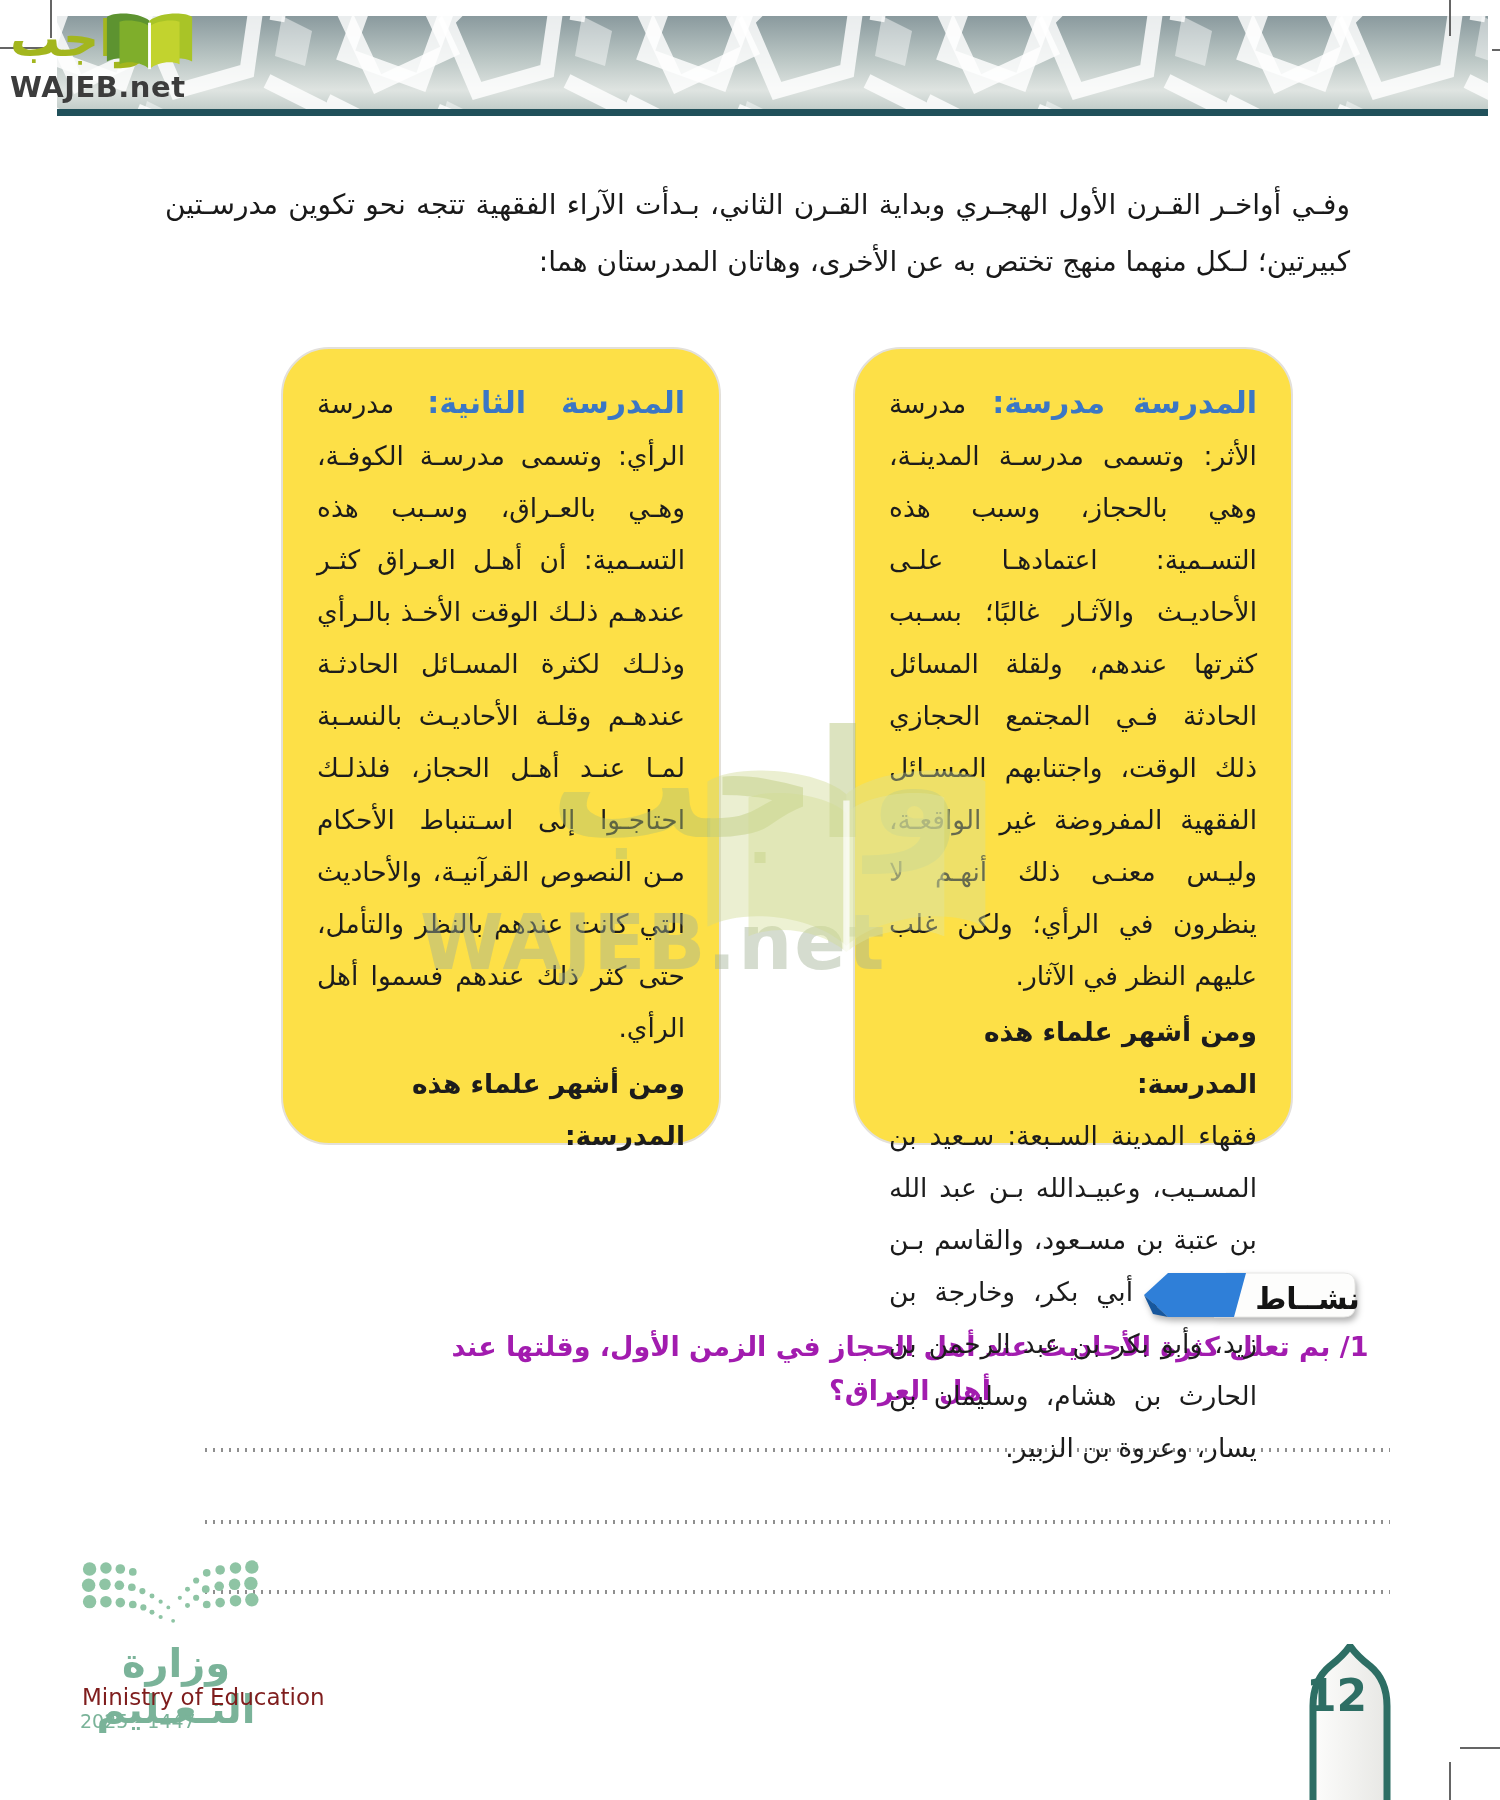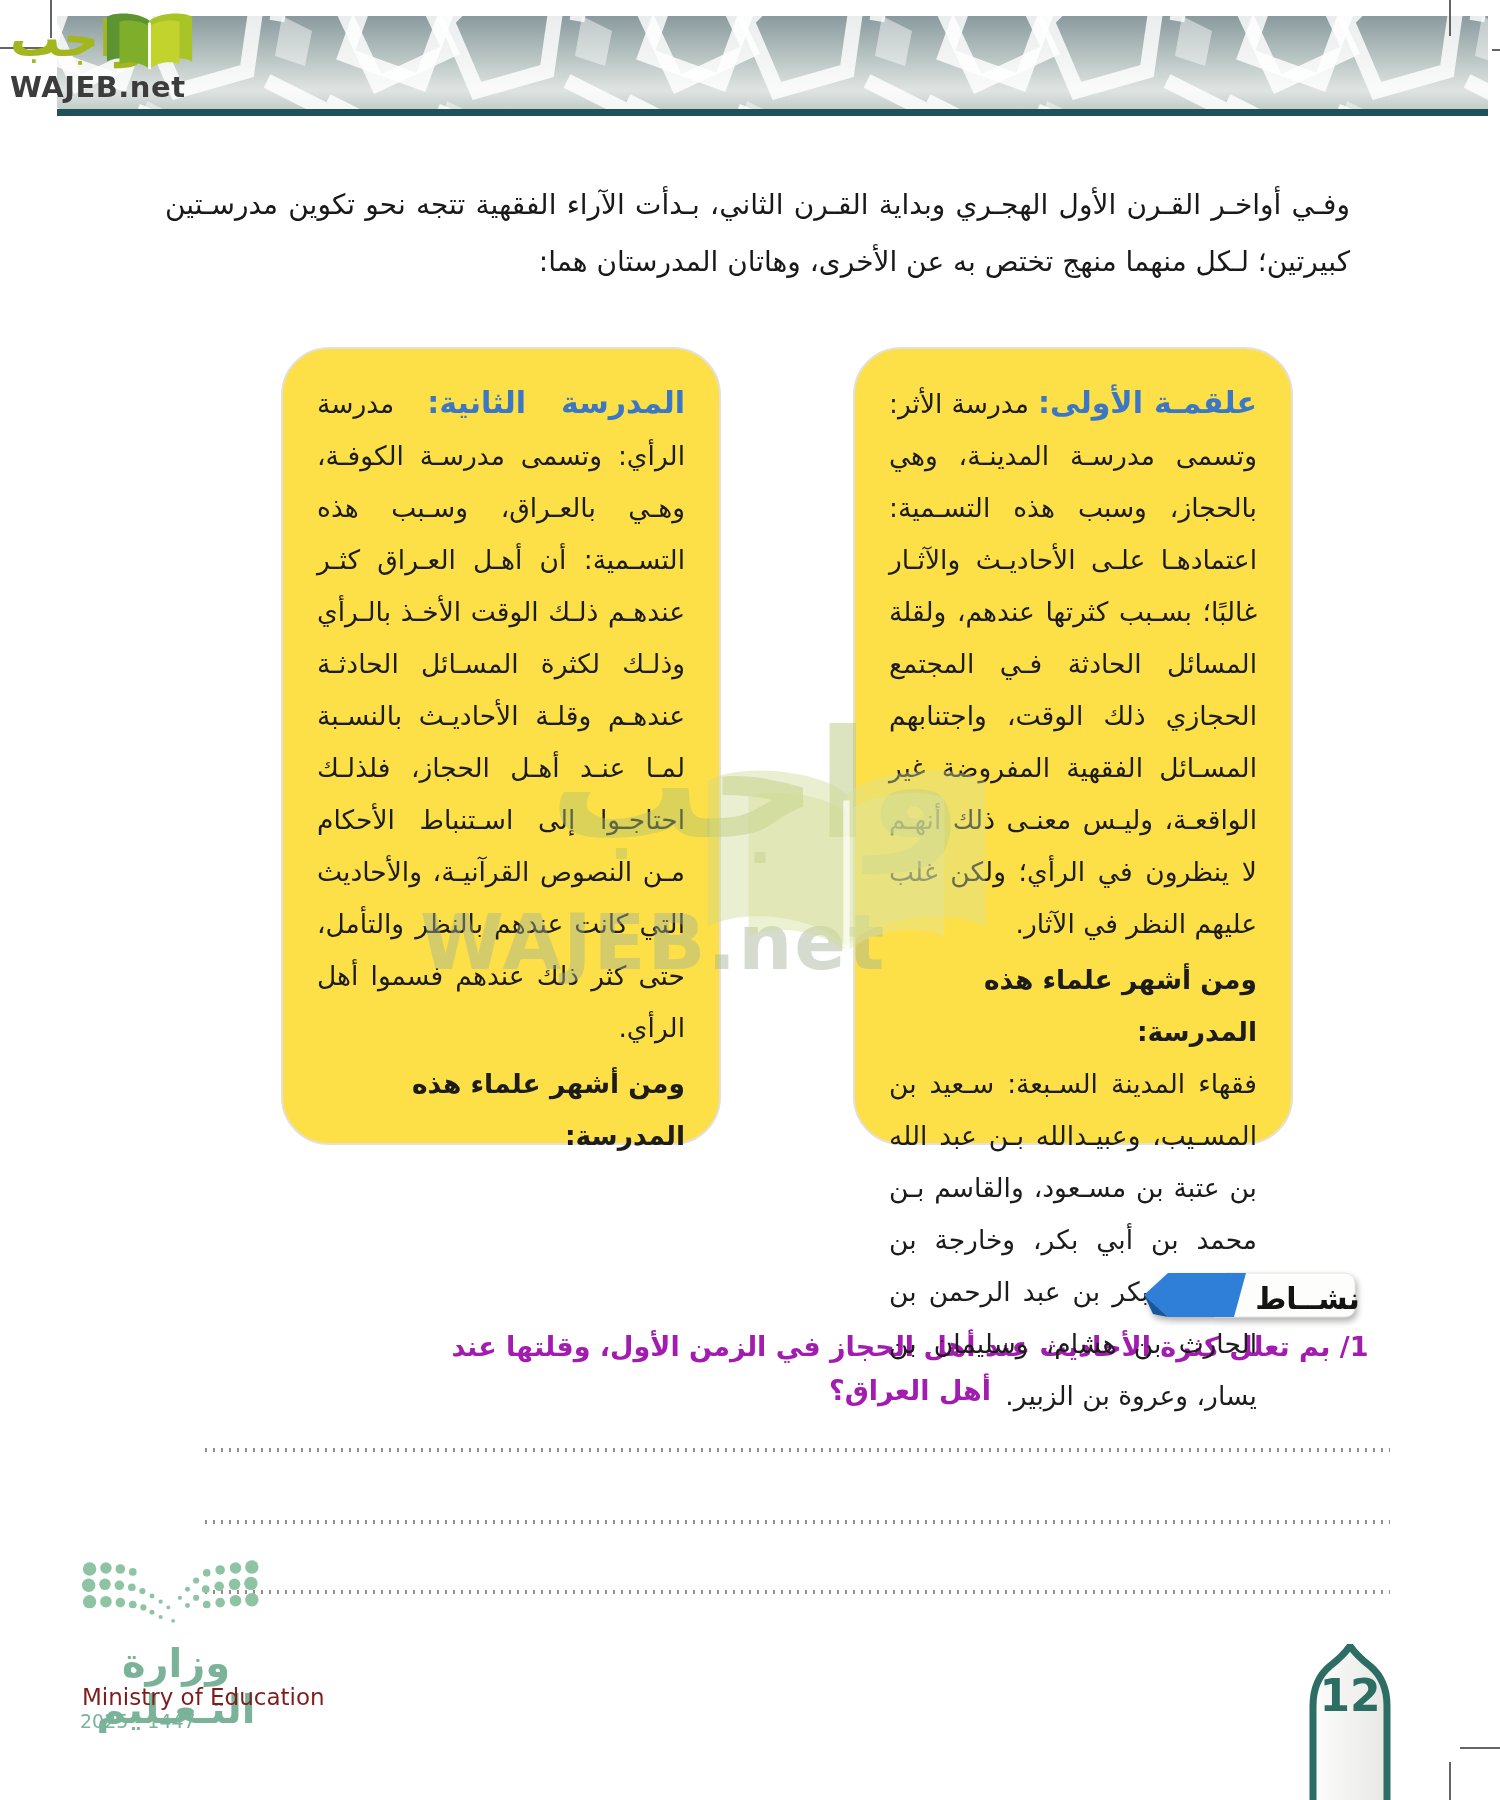--- a/index.html
+++ b/index.html
@@ -59,21 +59,21 @@
   
   .ministry{position:absolute;left:80px;top:1558px;width:220px;z-index:2;}
   .ministry-dots{position:absolute;left:0;top:0;}
   .ministry-ar{position:absolute;left:0;top:82px;width:192px;text-align:center;font-size:40px;
                font-weight:bold;color:#7ab399;direction:rtl;}
   .ministry-en{position:absolute;left:2px;top:126px;width:220px;font-size:23px;color:#7f1d1d;white-space:nowrap;}
   .ministry-years{position:absolute;left:0;top:152px;font-size:19px;color:#7ab399;}
 
   
   .badge-svg{position:absolute;left:1306px;top:1644px;}
-  .badge-num{position:absolute;left:1306px;top:1670px;width:88px;text-align:center;
+  .badge-num{position:absolute;left:1306px;top:1670px;width:88px;text-align:left;
              font-size:44px;font-weight:bold;color:#2d6e64;z-index:3;}
 </style>
 </head>
 <body>
 
 <div id="page">
 
   <div class="header-band">
     <svg viewBox="0 0 1431 93" preserveAspectRatio="none">
       <defs>
@@ -119,21 +119,21 @@
       <path d="M47,10 C56,2 82,0 91,6 L91,52 C80,46 58,48 47,58 Z" fill="#a9c427"></path>
       <path d="M47,16 C41,10 24,8 16,11 L16,55 C25,51 39,53 47,60 Z" fill="#7fae2b"></path>
       <path d="M47,16 C53,10 70,8 78,11 L78,55 C69,51 55,53 47,60 Z" fill="#c2d32e"></path>
       <path d="M47,12 L47,60" stroke="#ffffff" stroke-width="3"></path>
     </svg>
   </div>
 
   <p class="intro">وفـي أواخـر القـرن الأول الهجـري وبداية القـرن الثاني، بـدأت الآراء الفقهية تتجه نحو تكوين مدرسـتين كبيرتين؛ لـكل منهما منهج تختص به عن الأخرى، وهاتان المدرستان هما:</p>
 
   <div class="card" id="card-first">
-    <p><span class="card-title">علقمـة الأولى:</span> <span>مدرسة الأثر: وتسمى مدرسـة المدينـة، وهي بالحجاز، وسبب هذه التسـمية: اعتمادهـا علـى الأحاديـث والآثـار غالبًا؛ بسـبب كثرتها عندهم، ولقلة المسائل الحادثة فـي المجتمع الحجازي ذلك الوقت، واجتنابهم المسـائل الفقهية المفروضة غير الواقعـة، وليـس معنـى ذلك أنهـم لا ينظرون في الرأي؛ ولكن غلب عليهم النظر في الآثار.</span></p>
+    <p><span class="card-title">المدرسة مدرسة:</span> <span>مدرسة الأثر: وتسمى مدرسـة المدينـة، وهي بالحجاز، وسبب هذه التسـمية: اعتمادهـا علـى الأحاديـث والآثـار غالبًا؛ بسـبب كثرتها عندهم، ولقلة المسائل الحادثة فـي المجتمع الحجازي ذلك الوقت، واجتنابهم المسـائل الفقهية المفروضة غير الواقعـة، وليـس معنـى ذلك أنهـم لا ينظرون في الرأي؛ ولكن غلب عليهم النظر في الآثار.</span></p>
     <p class="scholars-heading">ومن أشهر علماء هذه المدرسة:</p>
     <p>فقهاء المدينة السـبعة: سـعيد بن المسـيب، وعبيـدالله بـن عبد الله بن عتبة بن مسـعود، والقاسم بـن محمد بن أبي بكر، وخارجة بن زيد، وأبو بكر بن عبد الرحمن بن الحارث بن هشام، وسليمان بن يسار، وعروة بن الزبير.</p>
   </div>
 
   <div class="card" id="card-second">
     <p><span class="card-title">المدرسة الثانية:</span> <span>مدرسة الرأي: وتسمى مدرسـة الكوفـة، وهـي بالعـراق، وسـبب هذه التسـمية: أن أهـل العـراق كثـر عندهـم ذلـك الوقت الأخـذ بالـرأي وذلـك لكثرة المسـائل الحادثـة عندهـم وقلـة الأحاديـث بالنسـبة لمـا عنـد أهـل الحجاز، فلذلـك احتاجـوا إلى اسـتنباط الأحكام مـن النصوص القرآنيـة، والأحاديث التي كانت عندهم بالنظر والتأمل، حتى كثر ذلك عندهم فسموا أهل الرأي.</span></p>
     <p class="scholars-heading">ومن أشهر علماء هذه المدرسة:</p>
   </div>
 
   <div class="watermark">

